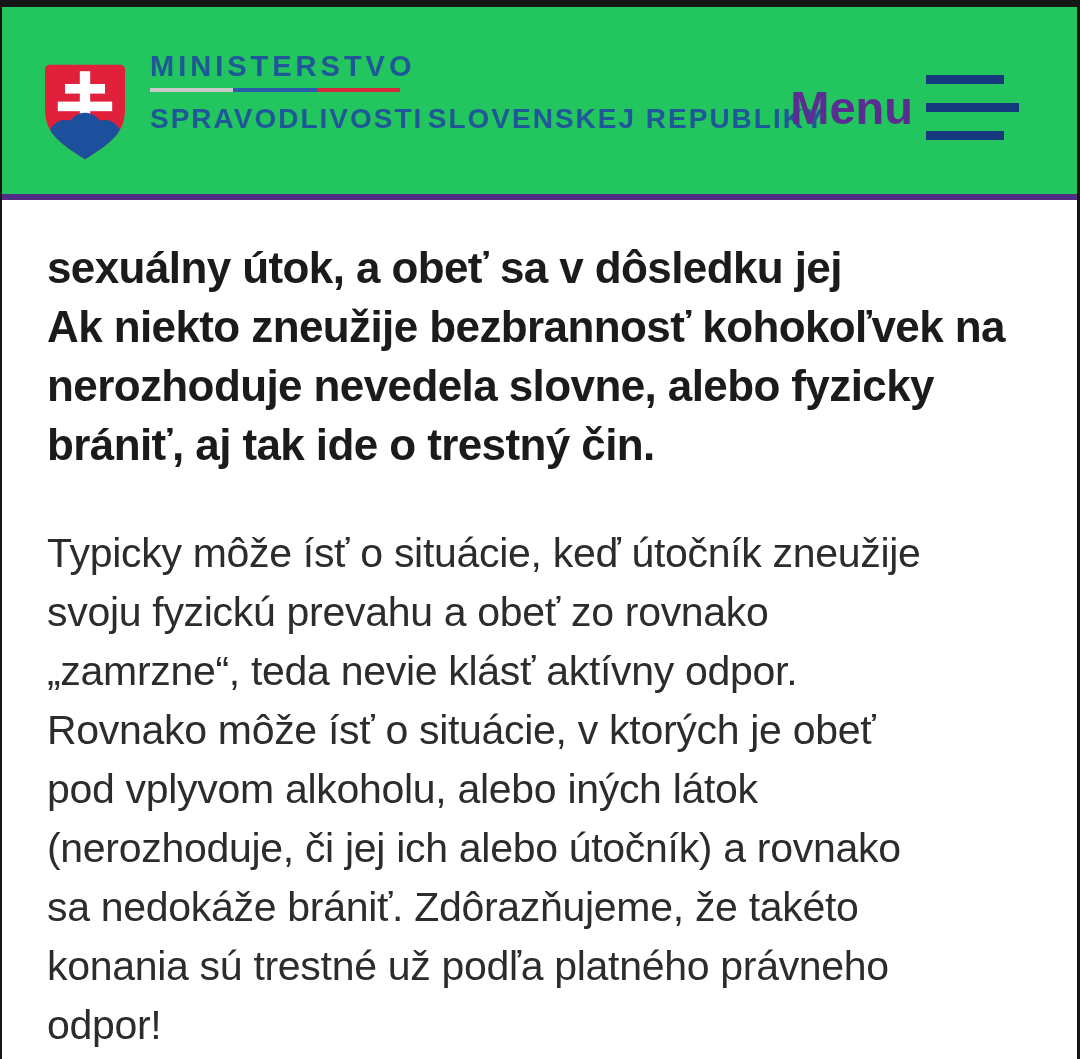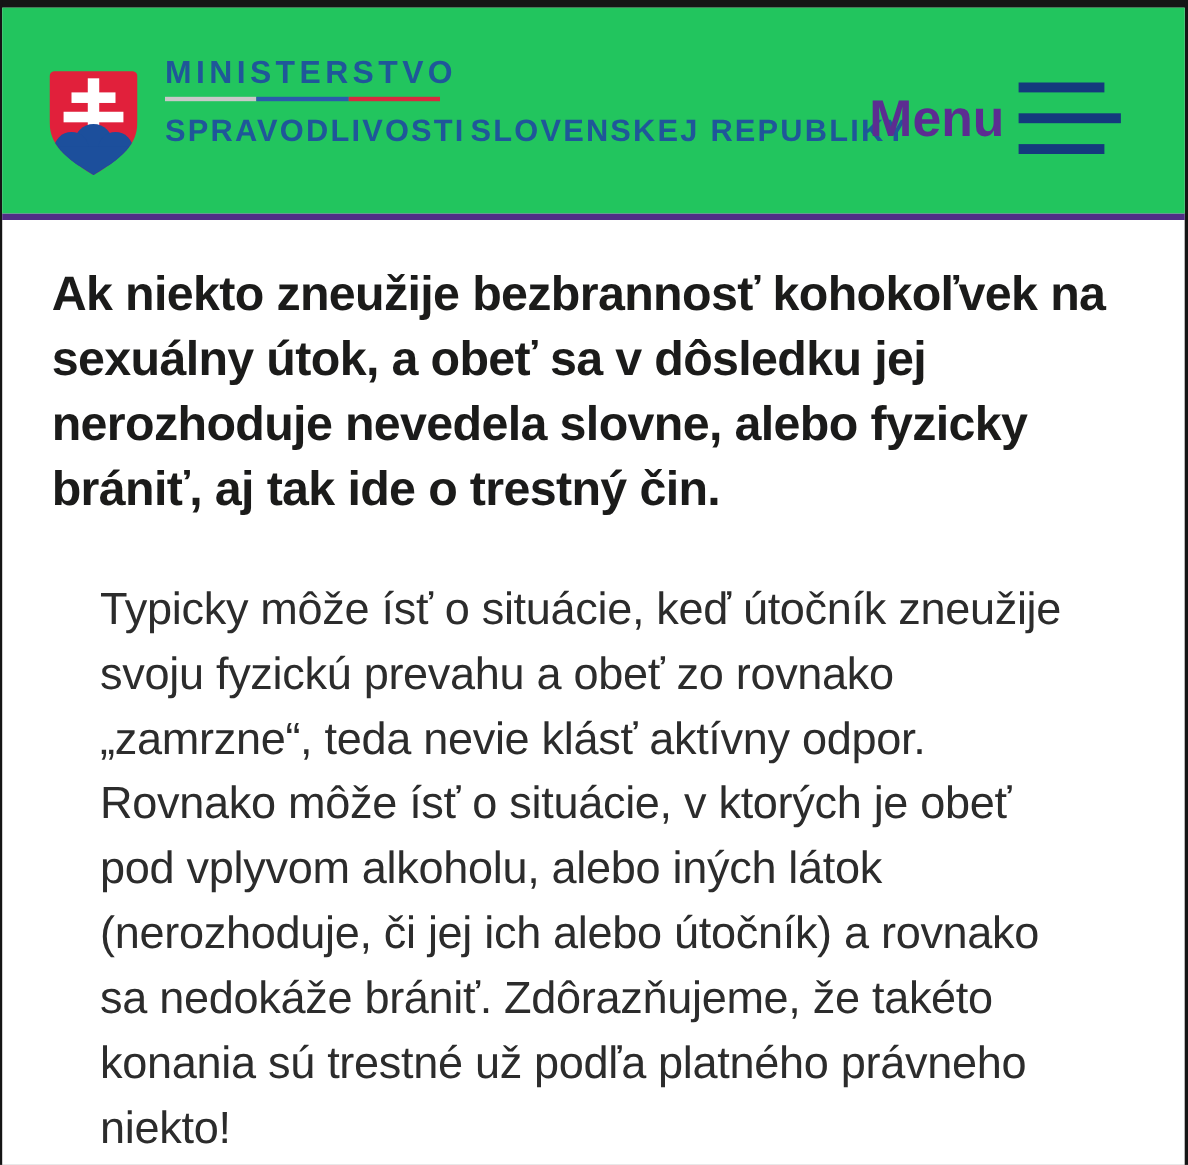--- a/index.html
+++ b/index.html
@@ -46,21 +46,21 @@
   .article{padding:0 30px 0 45px;}
   .article-heading{
     margin:38px 0 0 0;color:#1b1b1a;font-size:44px;font-weight:bold;
     line-height:59px;letter-spacing:-0.6px;
   }
   .article-heading .h-line{display:block;white-space:nowrap;}
   .article-paragraph{
     margin:50px 0 0 0;color:#2c2c2c;font-size:41px;font-weight:normal;
     line-height:59px;letter-spacing:-0.3px;
   }
-  .article-paragraph .p-line{display:block;white-space:nowrap;margin-left:44px;}
+  .article-paragraph .p-line{display:block;white-space:nowrap;}
 </style>
 </head>
 <body>
 
 <div class="page">
 
   <header class="site-header">
 
     <a class="logo">
       <svg class="coa" viewBox="0 0 100 118" aria-hidden="true">
@@ -105,33 +105,33 @@
       </span>
     </button>
 
   </header>
 
   <div class="purple-divider"></div>
 
   <main class="article">
 
     <h1 class="article-heading">
+      <span class="h-line">sexuálny útok, a obeť sa v dôsledku jej</span>
       <span class="h-line">Ak niekto zneužije bezbrannosť kohokoľvek na</span>
-      <span class="h-line">sexuálny útok, a obeť sa v dôsledku jej</span>
       <span class="h-line">nerozhoduje nevedela slovne, alebo fyzicky</span>
       <span class="h-line">brániť, aj tak ide o trestný čin.</span>
     </h1>
 
     <p class="article-paragraph">
       <span class="p-line">Typicky môže ísť o situácie, keď útočník zneužije</span>
       <span class="p-line">svoju fyzickú prevahu a obeť zo rovnako</span>
       <span class="p-line">„zamrzne“, teda nevie klásť aktívny odpor.</span>
       <span class="p-line">Rovnako môže ísť o situácie, v ktorých je obeť</span>
       <span class="p-line">pod vplyvom alkoholu, alebo iných látok</span>
       <span class="p-line">(nerozhoduje, či jej ich alebo útočník) a rovnako</span>
       <span class="p-line">sa nedokáže brániť. Zdôrazňujeme, že takéto</span>
       <span class="p-line">konania sú trestné už podľa platného právneho</span>
-      <span class="p-line">niekto!</span>
+      <span class="p-line">odpor!</span>
     </p>
 
   </main>
 
 </div>
 
 </body></html>

